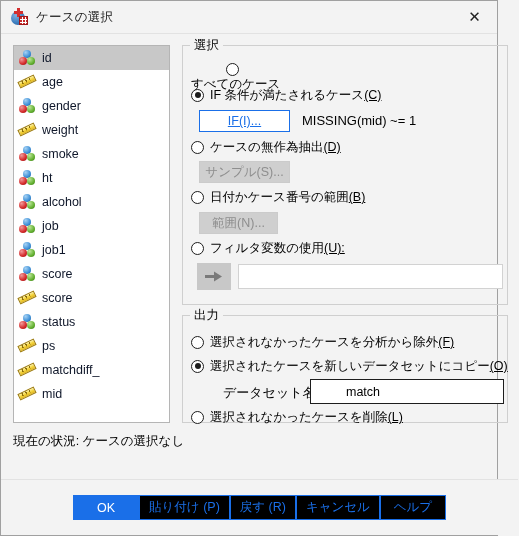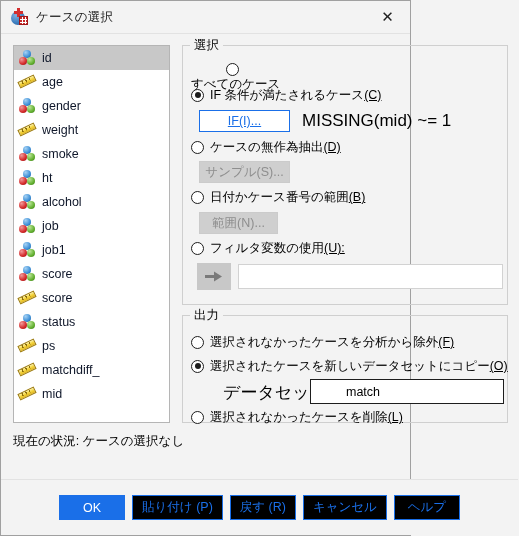--- a/index.html
+++ b/index.html
@@ -11,21 +11,21 @@
     height: 536px;
     font-family: "Liberation Sans", "DejaVu Sans", sans-serif;
     font-size: 12px;
     color: #000;
     background: #f3f3f3;
     overflow: hidden;
     -webkit-font-smoothing: none;
   }
   .dialog {
     position: relative;
-    width: 411px;
+    width: 498px;
     height: 536px;
     box-sizing: border-box;
     border: 1px solid #a0a0a0;
     background: #f3f3f3;
     display: flex;
     flex-direction: column;
   }
   
   .titlebar {
     height: 32px;
@@ -246,21 +246,21 @@
     background: #ffffff;
     padding-left: 35px;
   }
   .tfield.disabled {
     border: 1px solid #d2d2d2;
     background: #ffffff;
   }
 
   .static-text {
     position: absolute;
-    font-size: 17px;
+    font-size: 13px;
     line-height: 16px;
     white-space: nowrap;
   }
 
   
   .arrow-btn {
     position: absolute;
     width: 34px;
     height: 27px;
     background: #c8c8c8;
@@ -283,21 +283,21 @@
   }
   .footer {
     position: absolute;
     left: 0;
     bottom: 0;
     width: 517px;
     height: 56px;
     display: flex;
     align-items: center;
     justify-content: center;
-    gap: 7px;
+    gap: 0;
     border-top: 1px solid #e2e2e2;
     background: #f3f3f3;
     box-sizing: border-box;
   }
   .fbtn {
     height: 25px;
     min-width: 66px;
     padding: 0 9px;
     box-sizing: border-box;
     display: flex;

